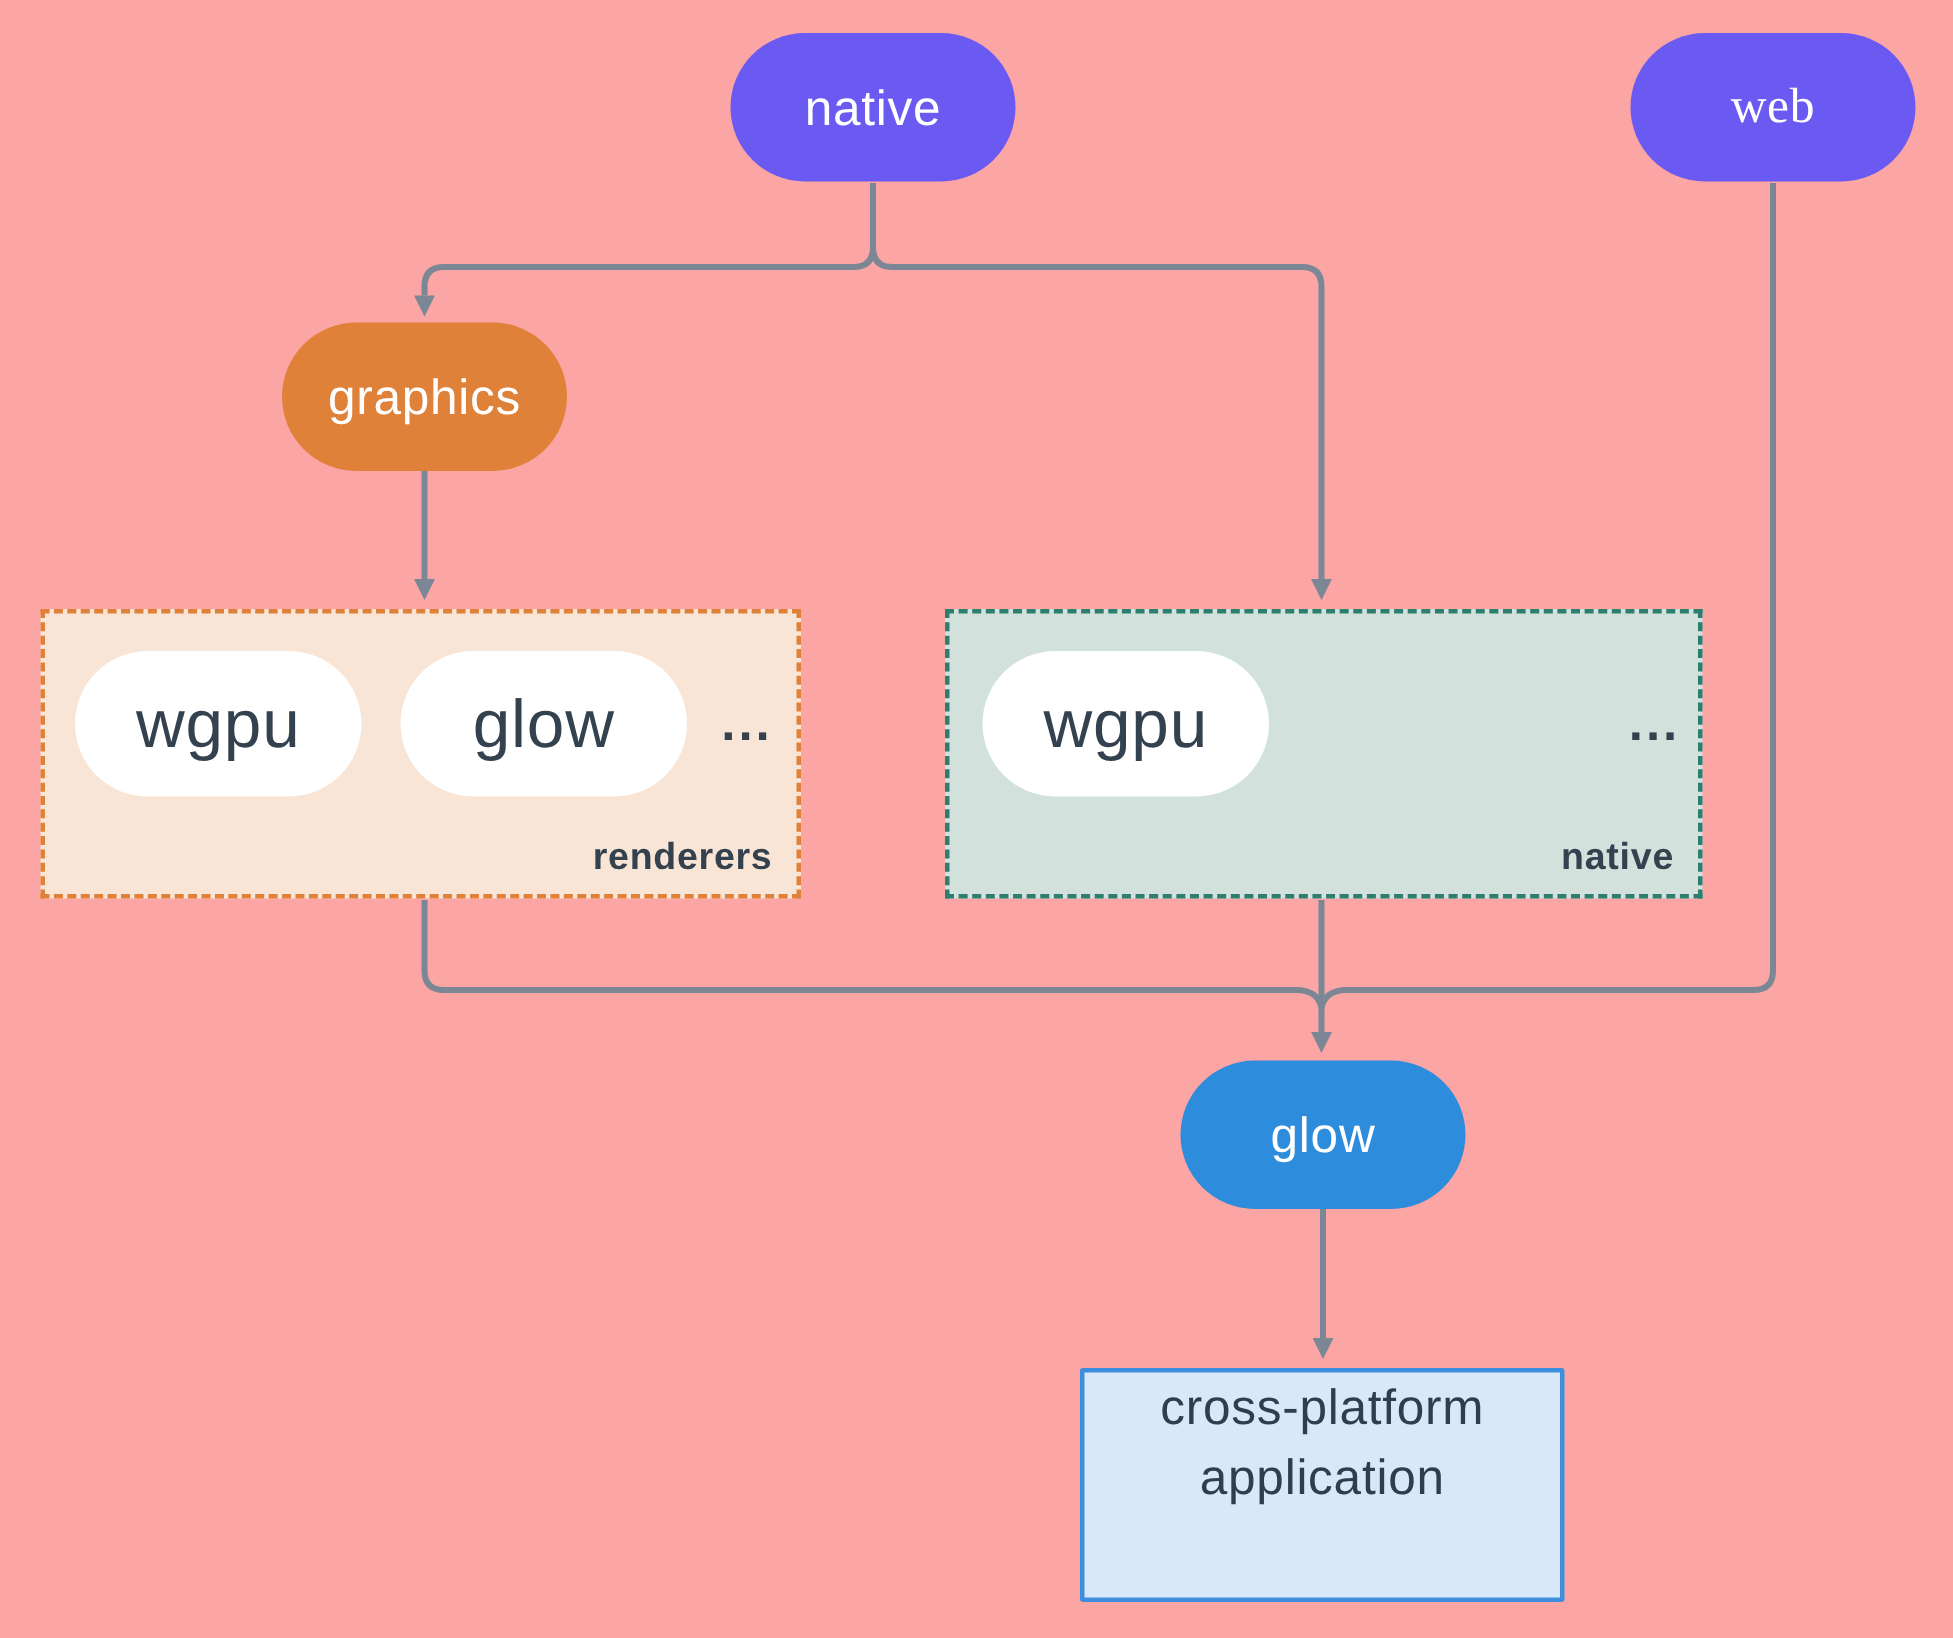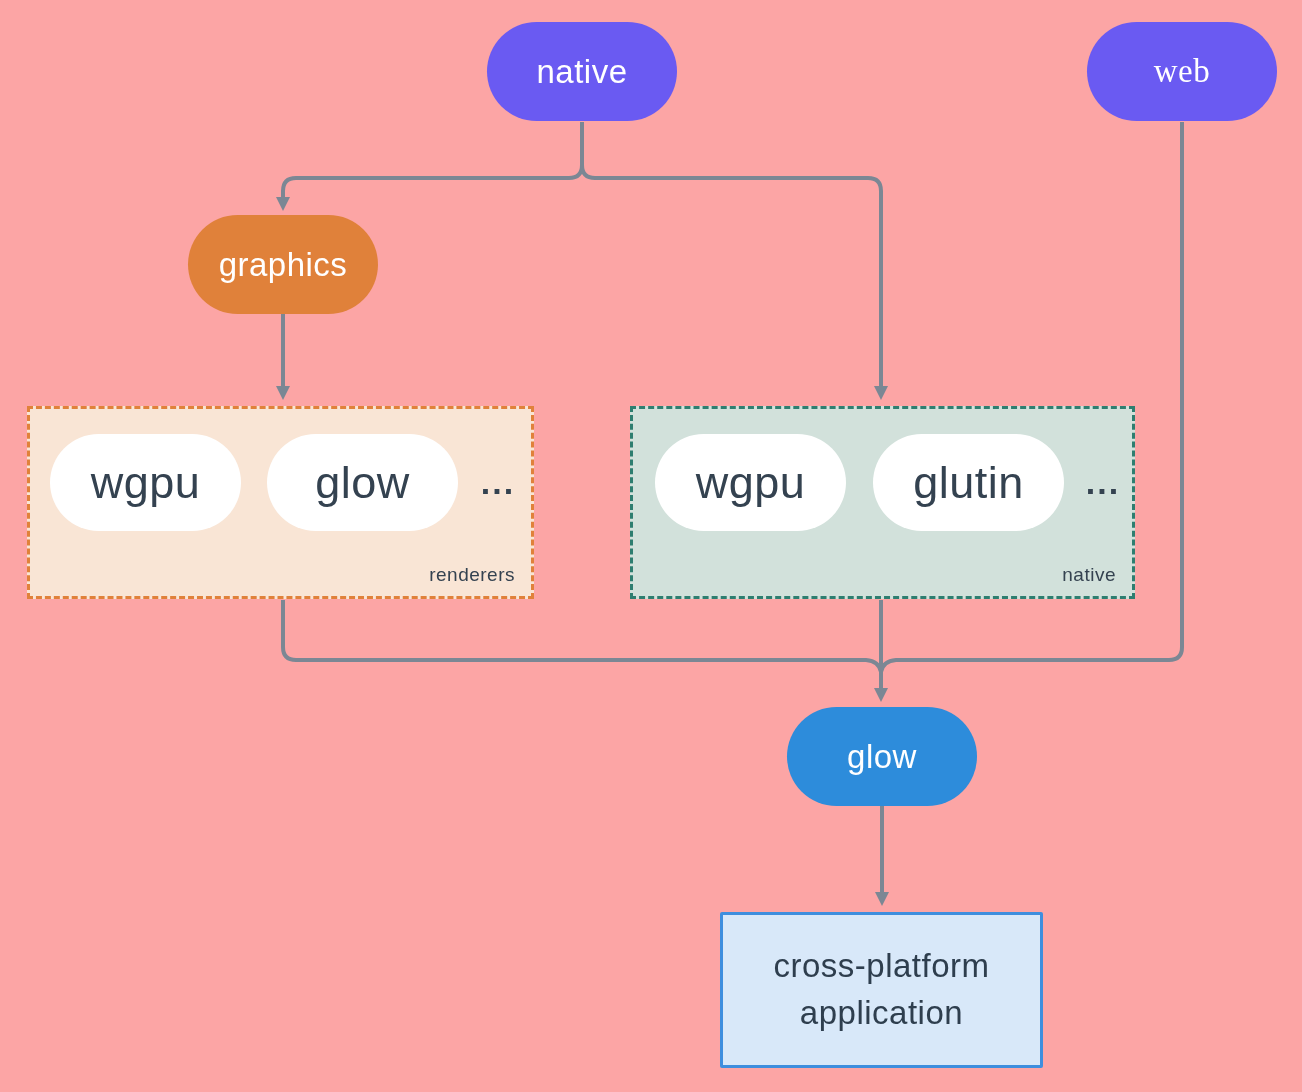--- a/index.html
+++ b/index.html
@@ -77,35 +77,35 @@
     color: #344250;
     font-size: 34px;
     font-weight: 600;
     letter-spacing: 2px;
   }
   .group-label {
     position: absolute;
     right: 16px;
     bottom: 10px;
     color: #344250;
-    font-size: 19px;
+    font-size: 25px;
     letter-spacing: 0.5px;
+    font-weight: bold;
   }
   .app-box {
     position: absolute;
     left: 720px; top: 912px;
     width: 323px; height: 156px;
     box-sizing: border-box;
     background: #d8e8f9;
     border: 3px solid #3e8ede;
     border-radius: 2px;
     display: flex;
     flex-direction: column;
     align-items: center;
-    justify-content: center;
     color: #2e3e4e;
     font-size: 33px;
     line-height: 1.42;
     letter-spacing: 0.5px;
   }
 </style>
 </head>
 <body>
 
 <div class="canvas">
@@ -147,23 +147,20 @@
       <span>glow</span>
     </div>
     <div class="ellipsis" style="left:438px;">...</div>
     <div class="group-label">renderers</div>
   </div>
 
   <div class="group group-shells">
     <div class="inner-pill" style="left:22px; top:25px;">
       <span>wgpu</span>
     </div>
-    <div class="inner-pill" style="left:240px; top:25px;">
-      <span>glutin</span>
-    </div>
     <div class="ellipsis" style="left:440px;">...</div>
     <div class="group-label">native</div>
   </div>
 
   <div class="pill pill-iced" style="left:787px; top:707px;">
     <span>glow</span>
   </div>
 
   <div class="app-box">
     <span>cross-platform</span>

